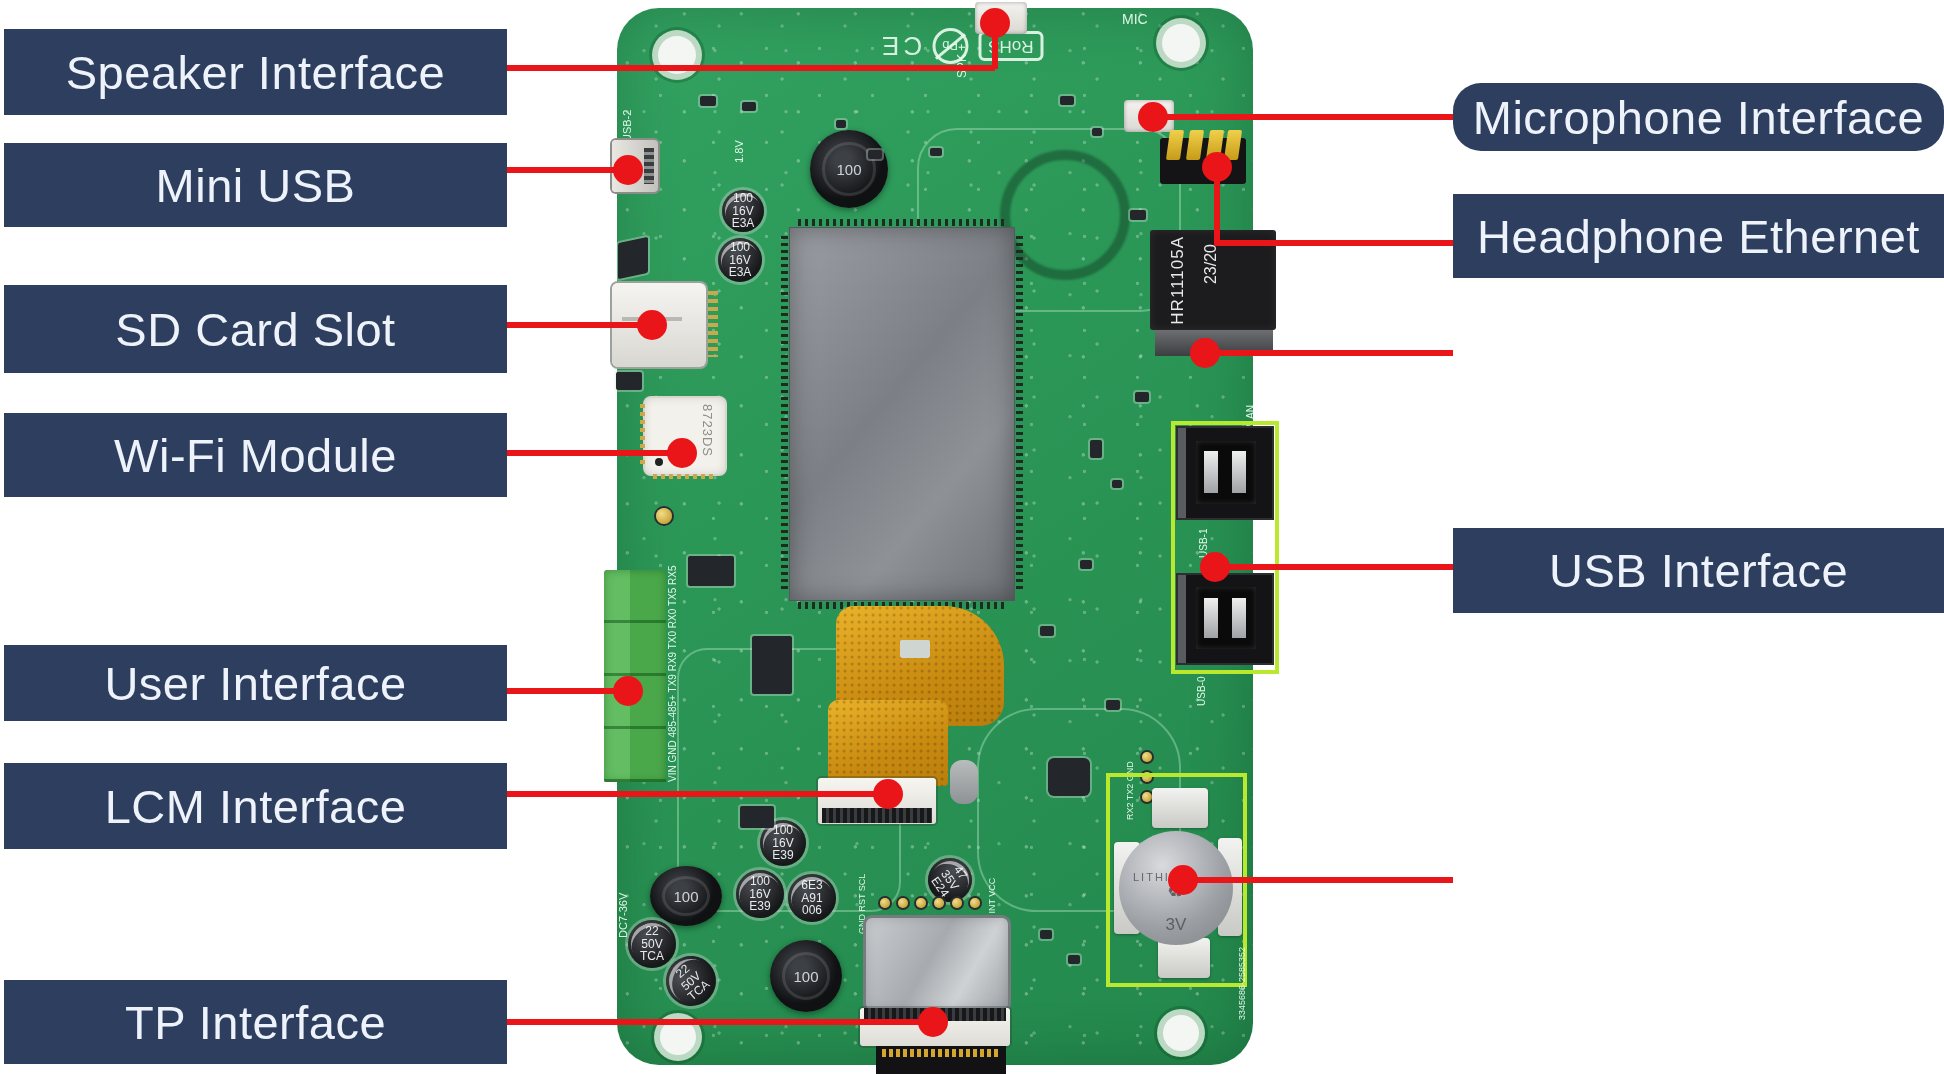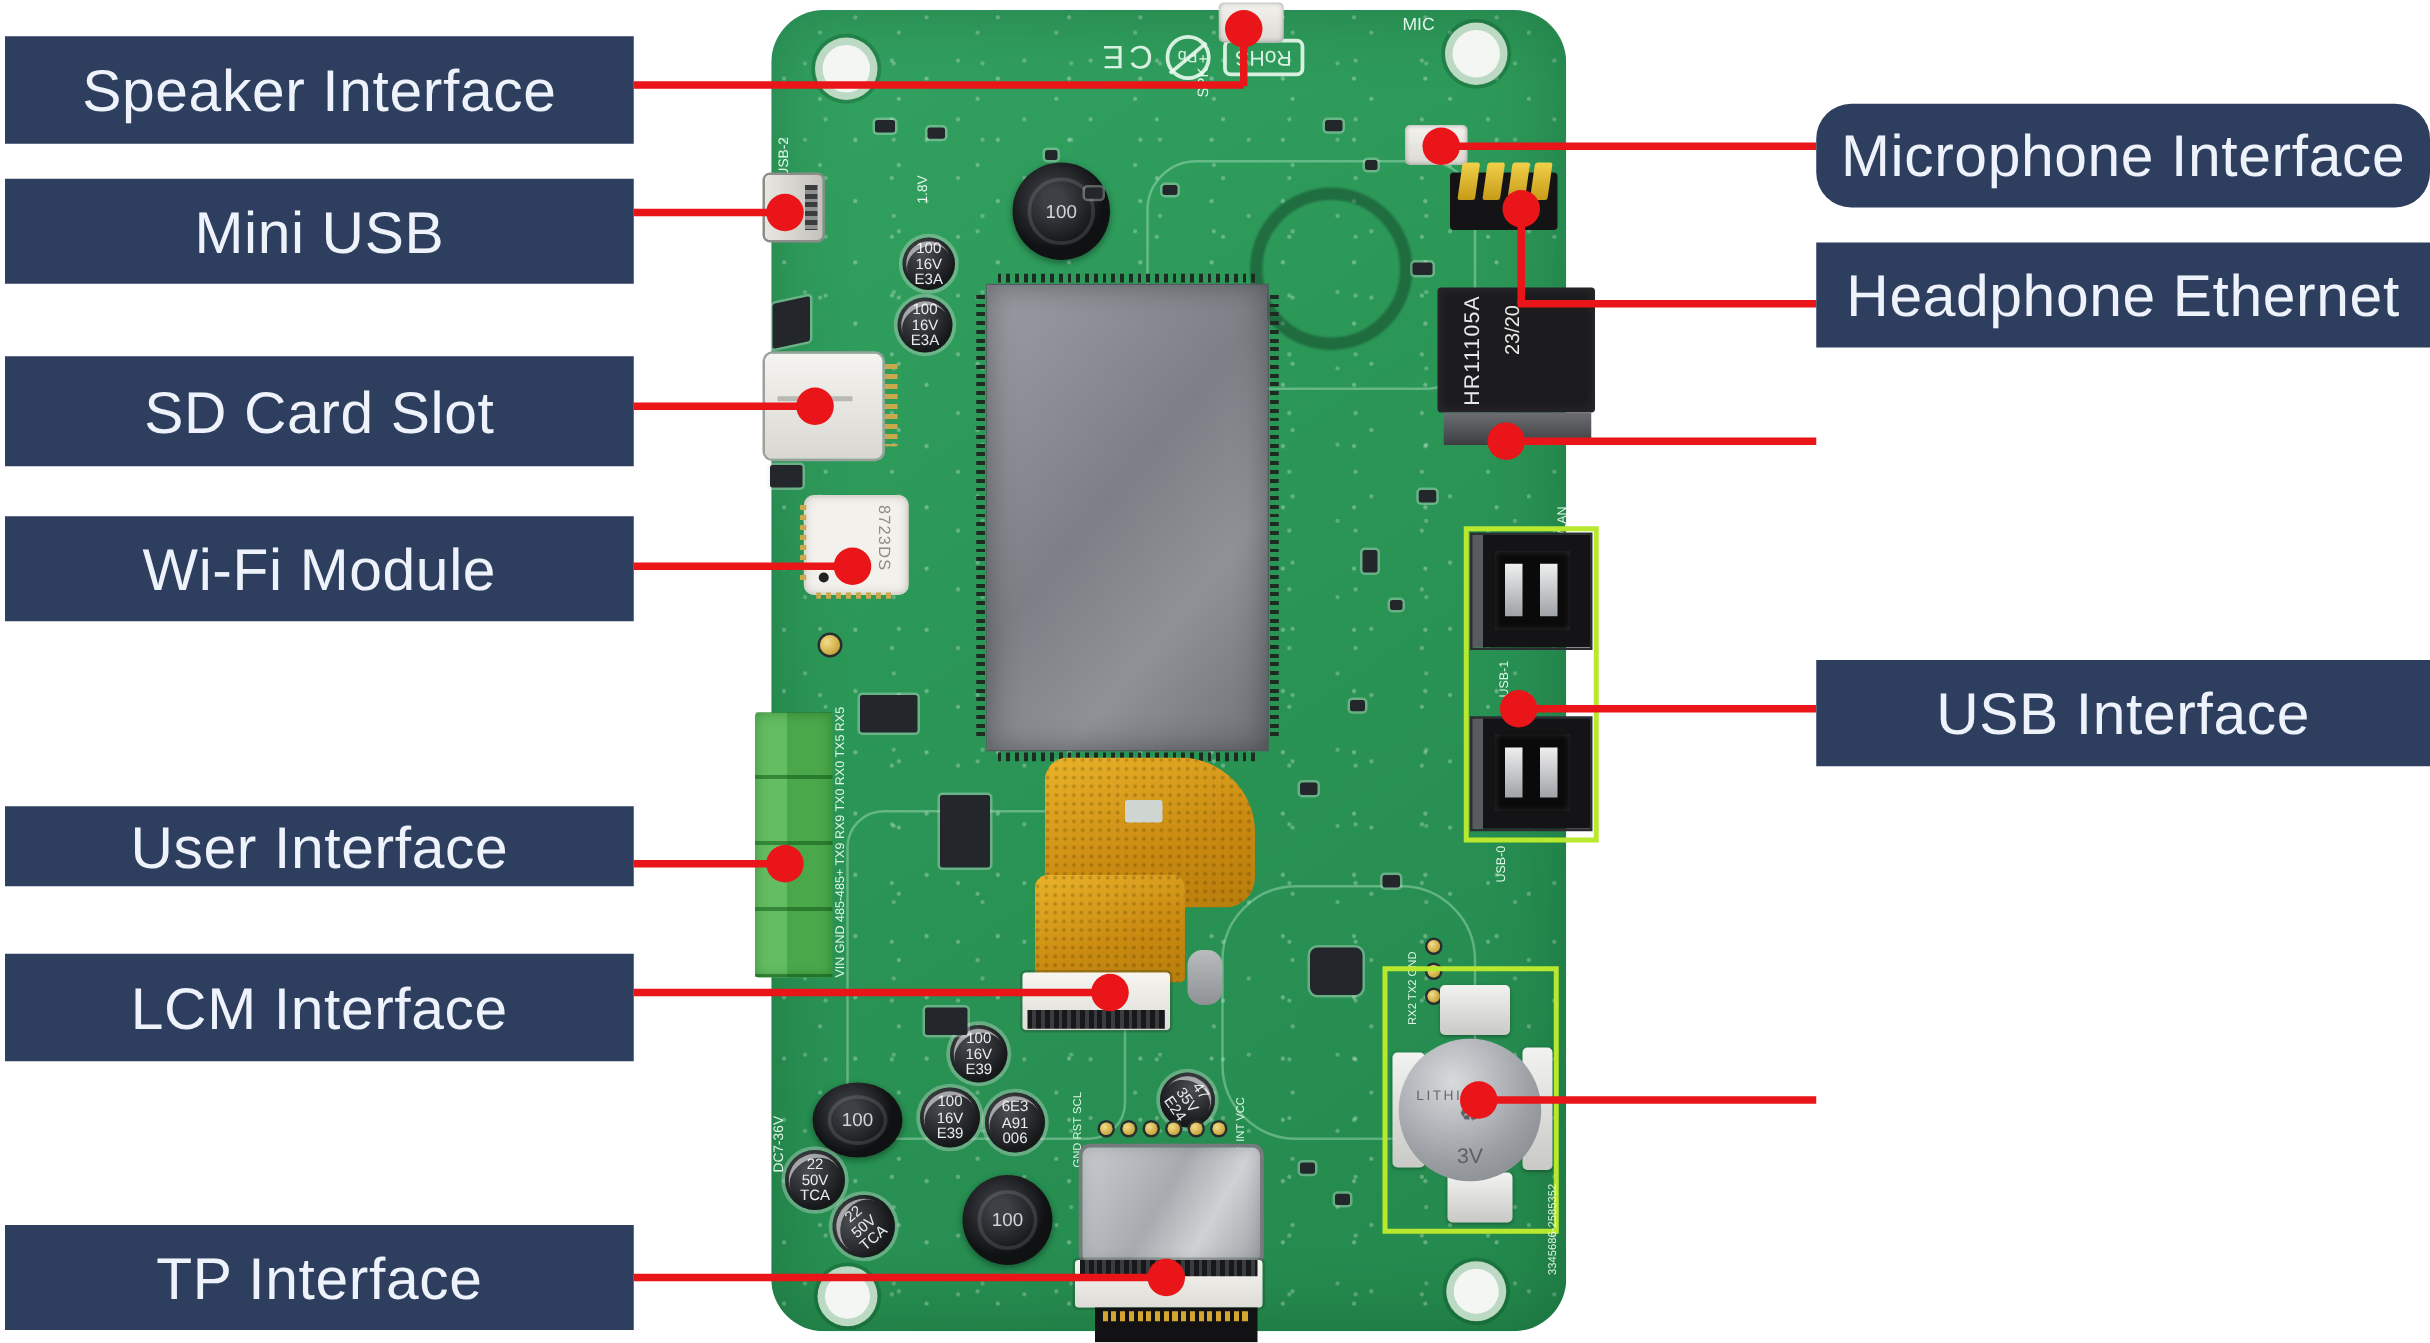--- a/index.html
+++ b/index.html
@@ -382,31 +382,31 @@
     </div>
   <div class="label left" style="top:143px;height:84px;">
       <span>Mini USB</span>
     </div>
   <div class="label left" style="top:285px;height:88px;">
       <span>SD Card Slot</span>
     </div>
   <div class="label left" style="top:413px;height:84px;">
       <span>Wi-Fi Module</span>
     </div>
-  <div class="label left" style="top:645px;height:64px;">
+  <div class="label left" style="top:645px;height:76px;">
       <span>User Interface</span>
     </div>
   <div class="label left" style="top:980px;height:84px;">
       <span>TP Interface</span>
     </div>
   <div class="label left" style="top:763px;height:86px;">
       <span>LCM Interface</span>
     </div>
 
-  <div class="label right" style="top:83px;height:83px;border-radius:28px;">
+  <div class="label right" style="top:83px;height:68px;border-radius:28px;">
       <span>Microphone Interface</span>
     </div>
   <div class="label right" style="top:194px;height:84px;">
       <span>Headphone Ethernet</span>
     </div>
   <div class="label right" style="top:528px;height:85px;">
       <span>USB Interface</span>
     </div>
 
 </div>

